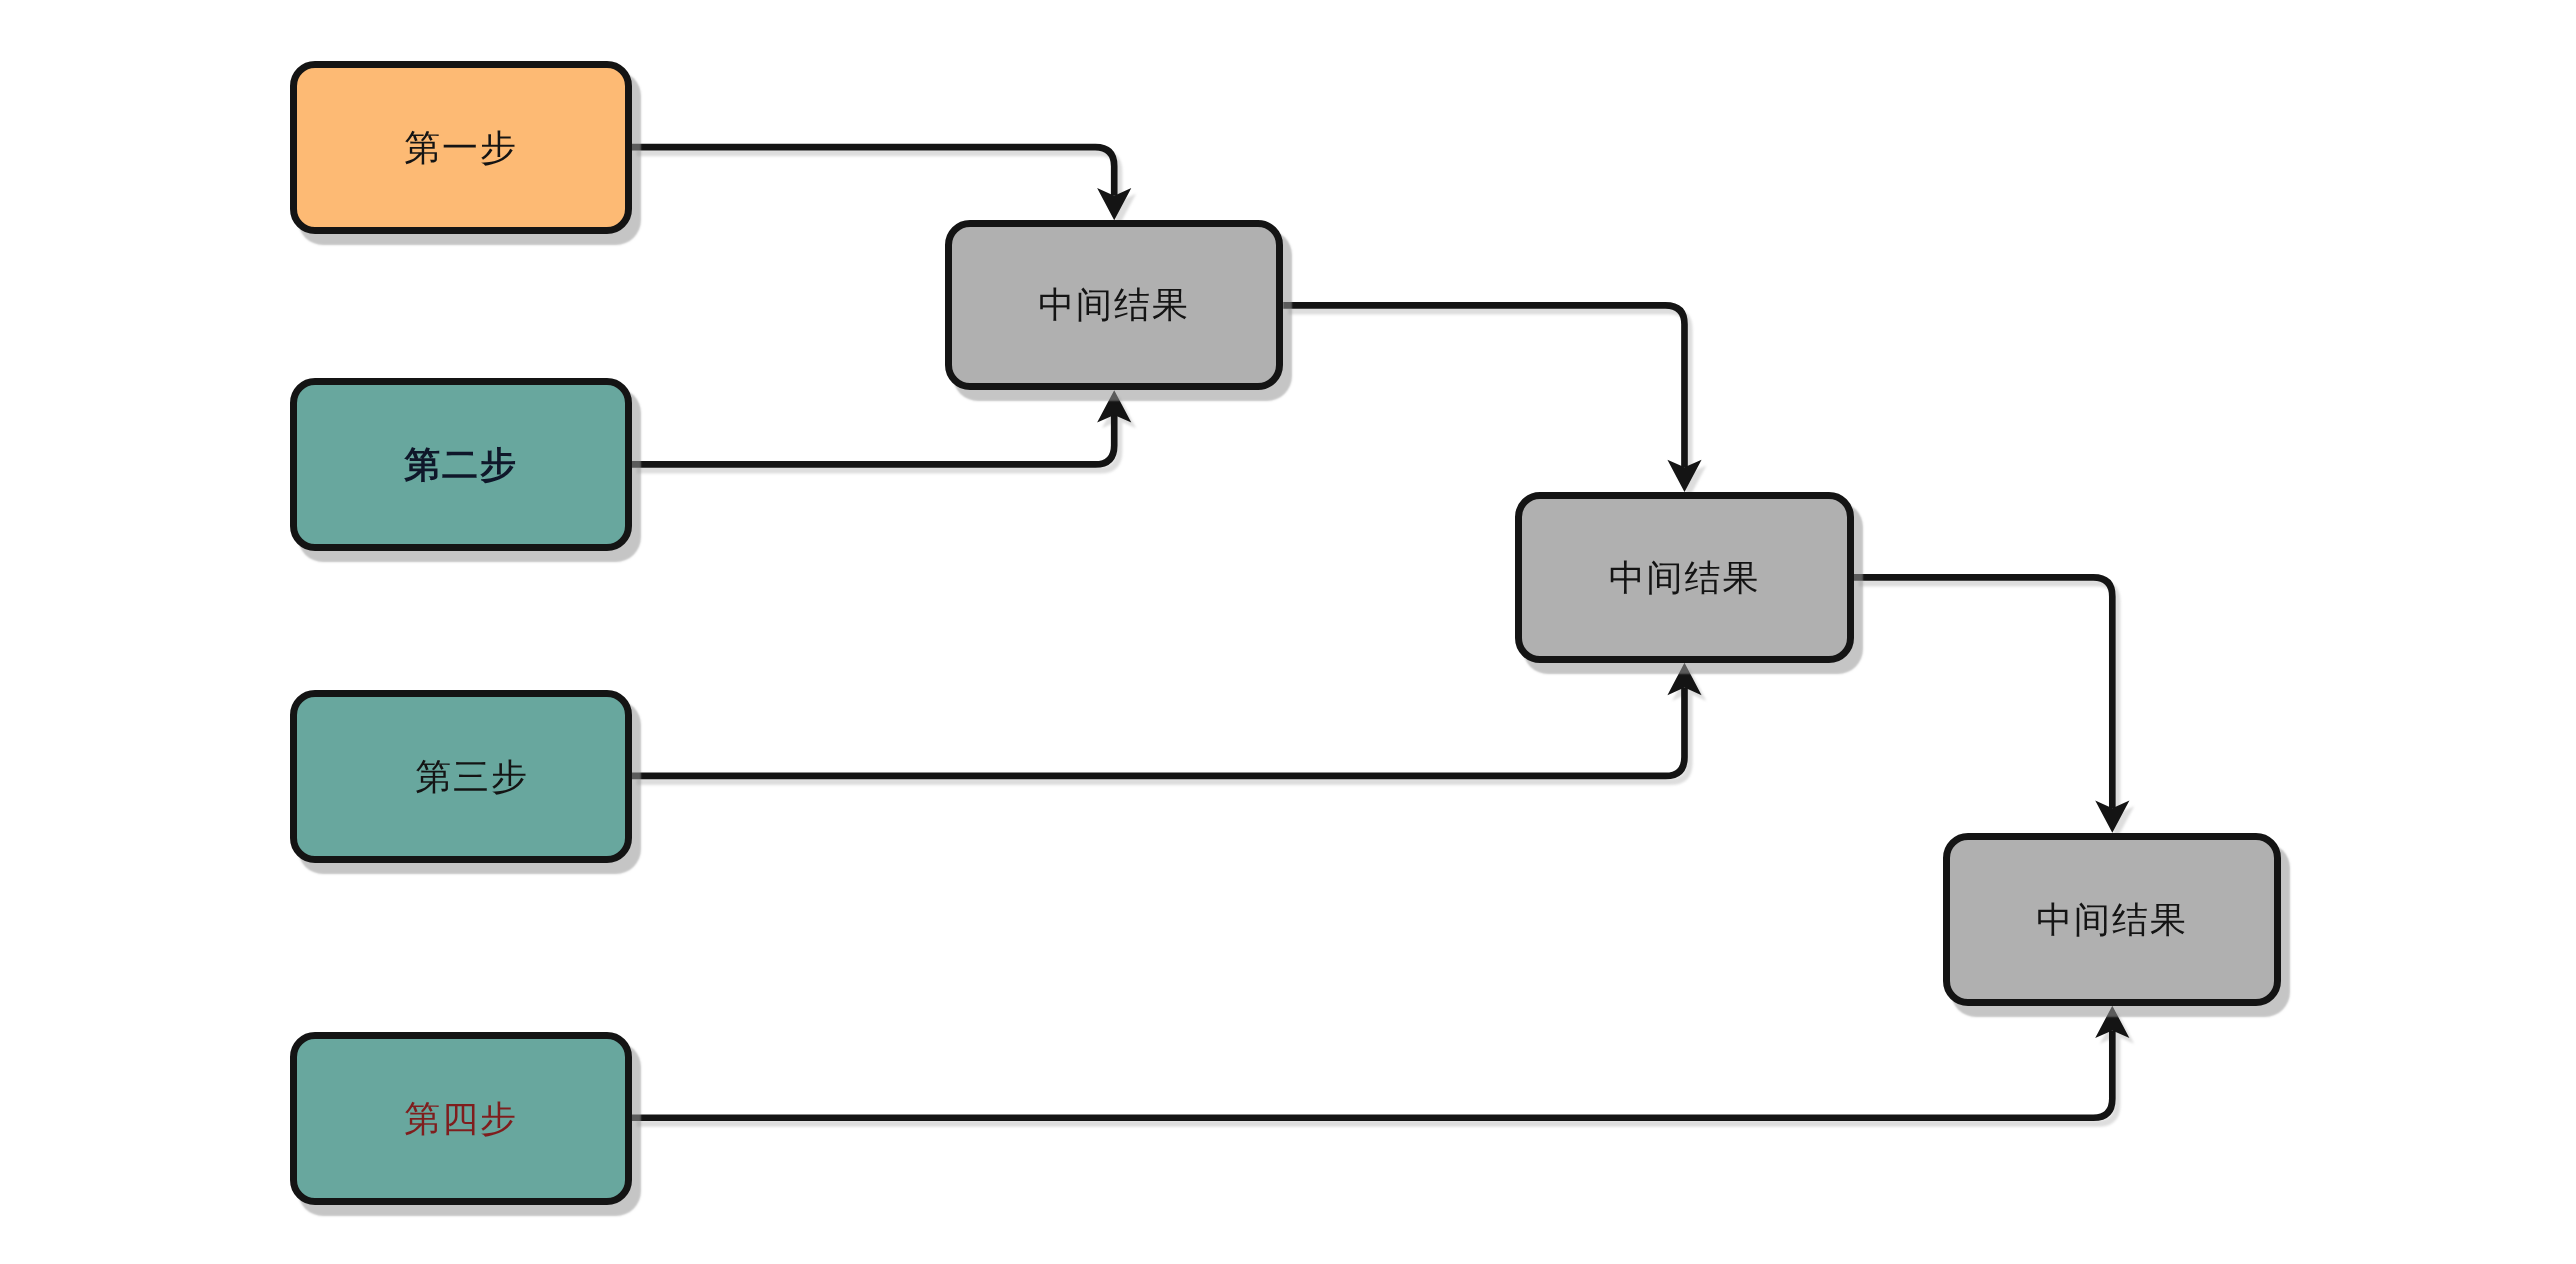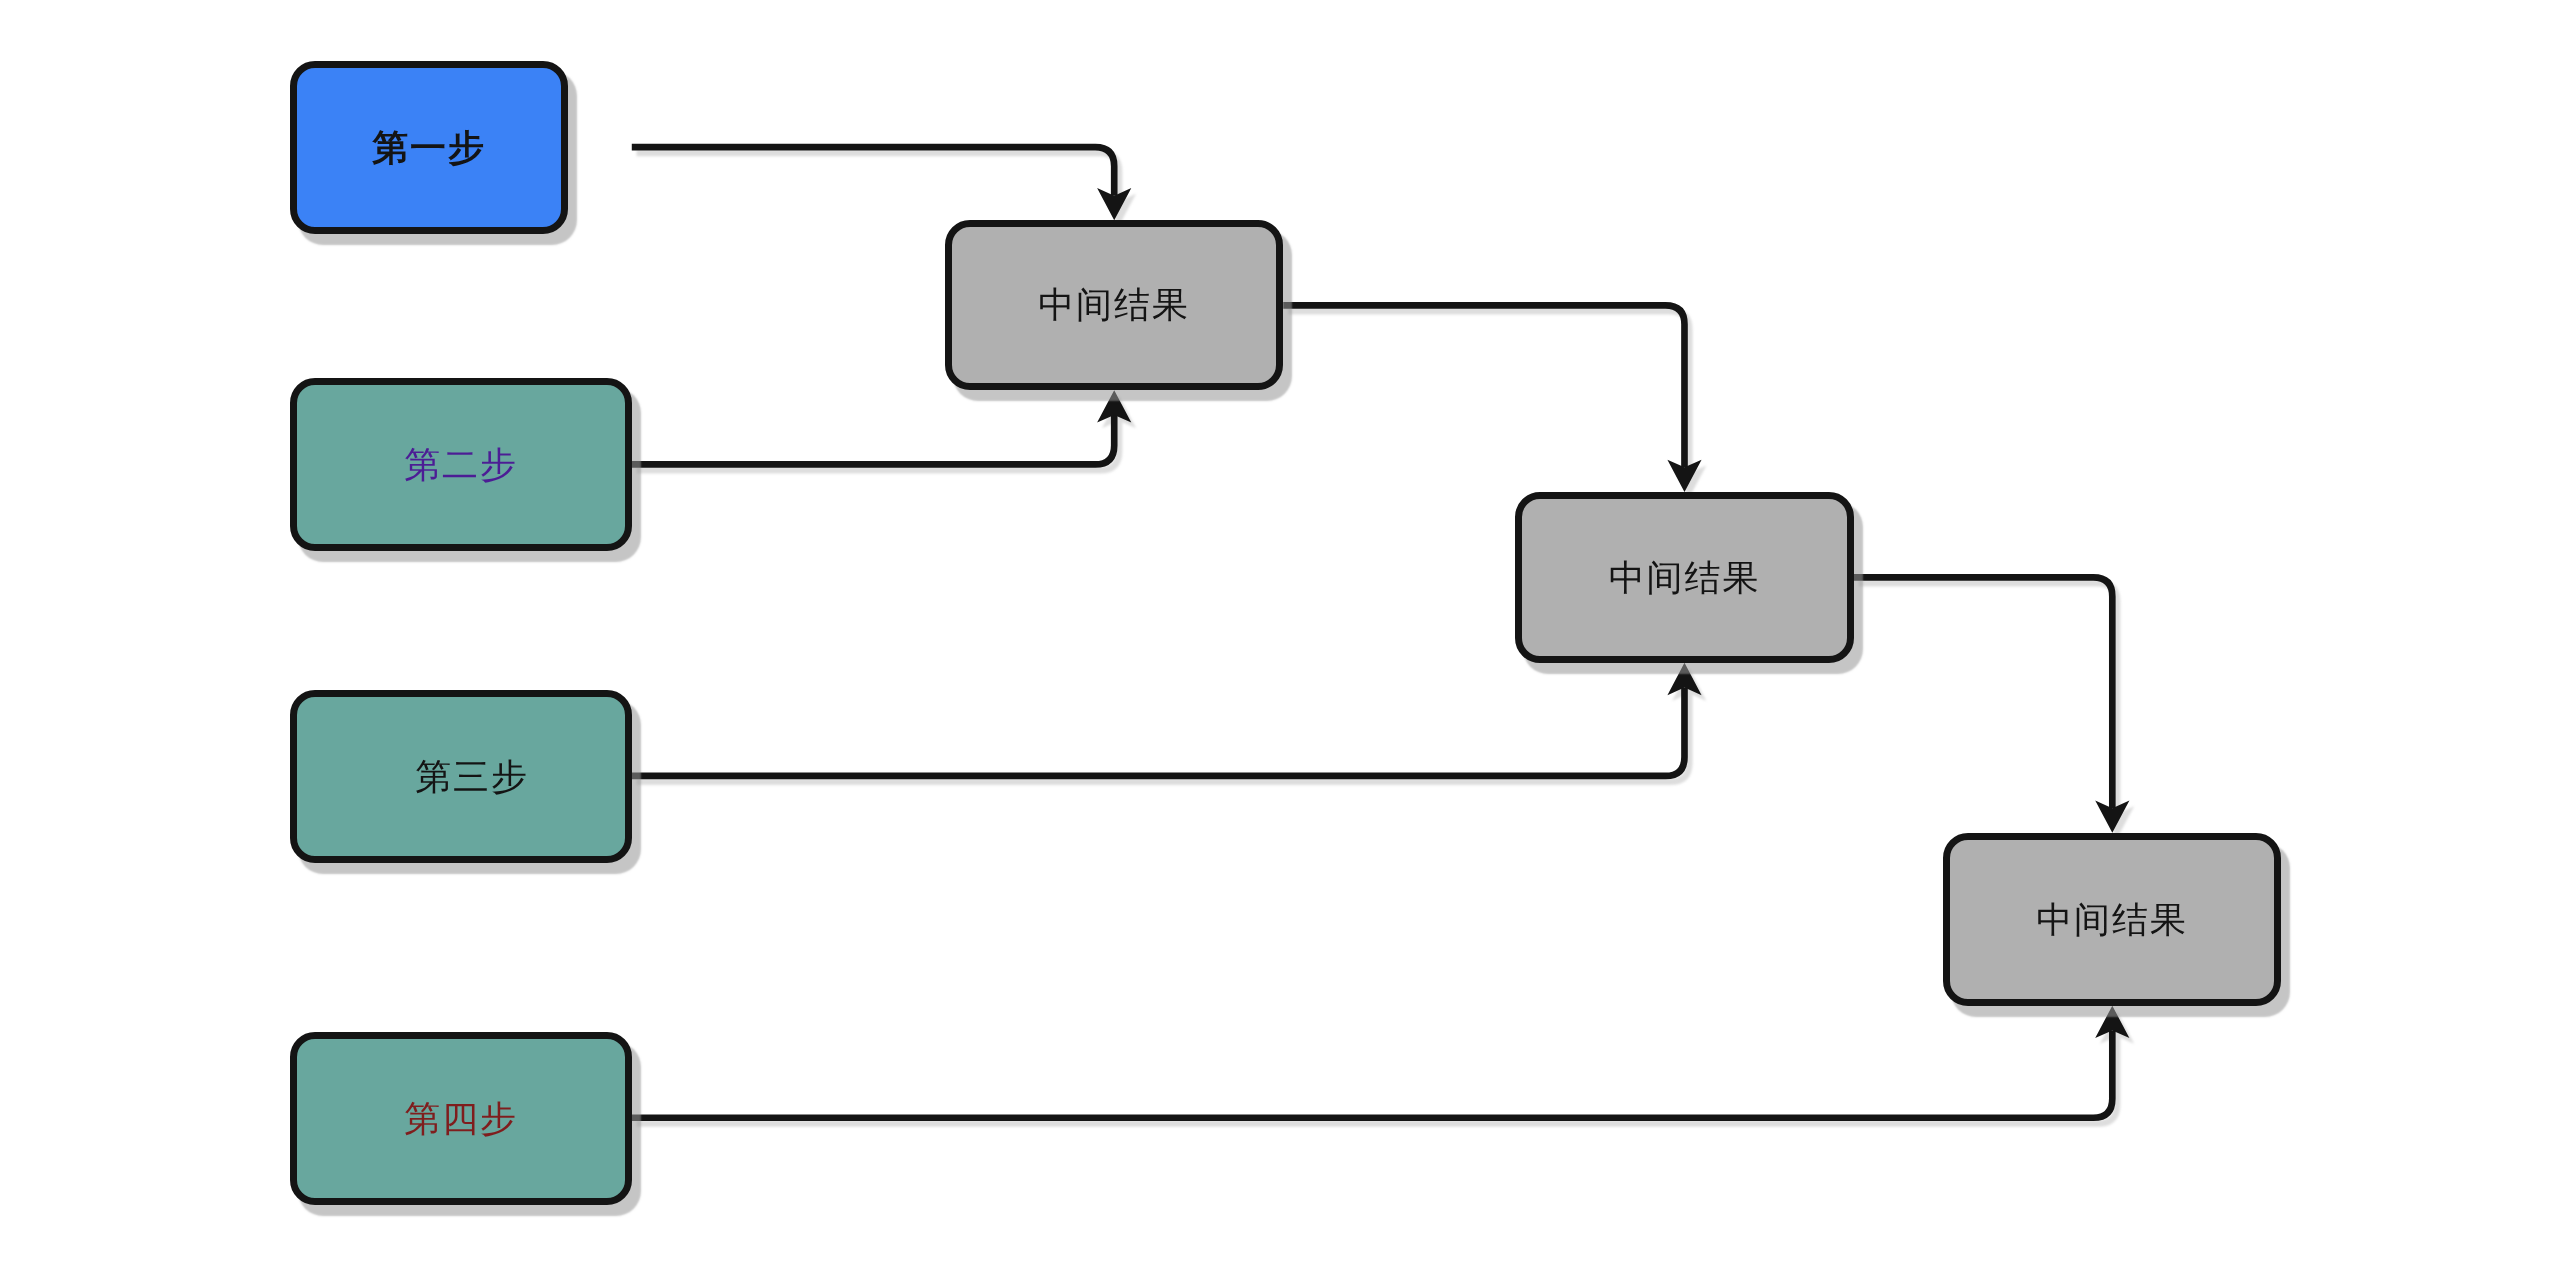--- a/index.html
+++ b/index.html
@@ -64,25 +64,25 @@
     <g class="edges-group" id="edge-group">
         <path d="M 665,155 L 1153,155 Q 1173,155 1173,175 L 1173,206" class="edge-path" stroke="#141414" marker-end="url(#arrowhead)"></path>
         <path d="M 665,489 L 1153,489 Q 1173,489 1173,469 L 1173,437" class="edge-path" stroke="#141414" marker-end="url(#arrowhead)"></path>
         <path d="M 1351,321.5 L 1753.5,321.5 Q 1773.5,321.5 1773.5,341.5 L 1773.5,492" class="edge-path" stroke="#141414" marker-end="url(#arrowhead)"></path>
         <path d="M 665,817 L 1753.5,817 Q 1773.5,817 1773.5,797 L 1773.5,724" class="edge-path" stroke="#141414" marker-end="url(#arrowhead)"></path>
         <path d="M 1952,608 L 2204,608 Q 2224,608 2224,628 L 2224,851" class="edge-path" stroke="#141414" marker-end="url(#arrowhead)"></path>
         <path d="M 665,1177 L 2204,1177 Q 2224,1177 2224,1157 L 2224,1085" class="edge-path" stroke="#141414" marker-end="url(#arrowhead)"></path>
       </g>
   </svg>
   <div id="node-layer">
-      <div class="node" style="left: 290px; top: 61px; width: 278px; height: 173px; background: #3b82f6; border-color: rgb(20, 20, 20); font-weight: bold;">
+      <div class="node" style="left: 290px; top: 61px; width: 342px; height: 173px; background: #fdba74; border-color: rgb(20, 20, 20);">
         <span class="node-label" style="color: rgb(20, 20, 20);">第一步</span>
       </div>
       <div class="node" style="left: 290px; top: 378px; width: 342px; height: 173px; background: rgb(104, 167, 158); border-color: rgb(20, 20, 20);">
-        <span class="node-label" style="color: #4c1d95;">第二步</span>
+        <span class="node-label" style="color: #0f172a; font-weight: bold;">第二步</span>
       </div>
       <div class="node" style="left: 290px; top: 690px; width: 342px; height: 173px; background: rgb(104, 167, 158); border-color: rgb(20, 20, 20); padding-left: 22px;">
         <span class="node-label" style="color: rgb(20, 20, 20);">第三步</span>
       </div>
       <div class="node" style="left: 290px; top: 1032px; width: 342px; height: 173px; background: rgb(104, 167, 158); border-color: rgb(20, 20, 20);">
         <span class="node-label" style="color: #7f1d1d;">第四步</span>
       </div>
       <div class="node" style="left: 945px; top: 220px; width: 338px; height: 170px; background: rgb(176, 176, 176); border-color: rgb(20, 20, 20);">
         <span class="node-label" style="color: rgb(20, 20, 20);">中间结果</span>
       </div>

